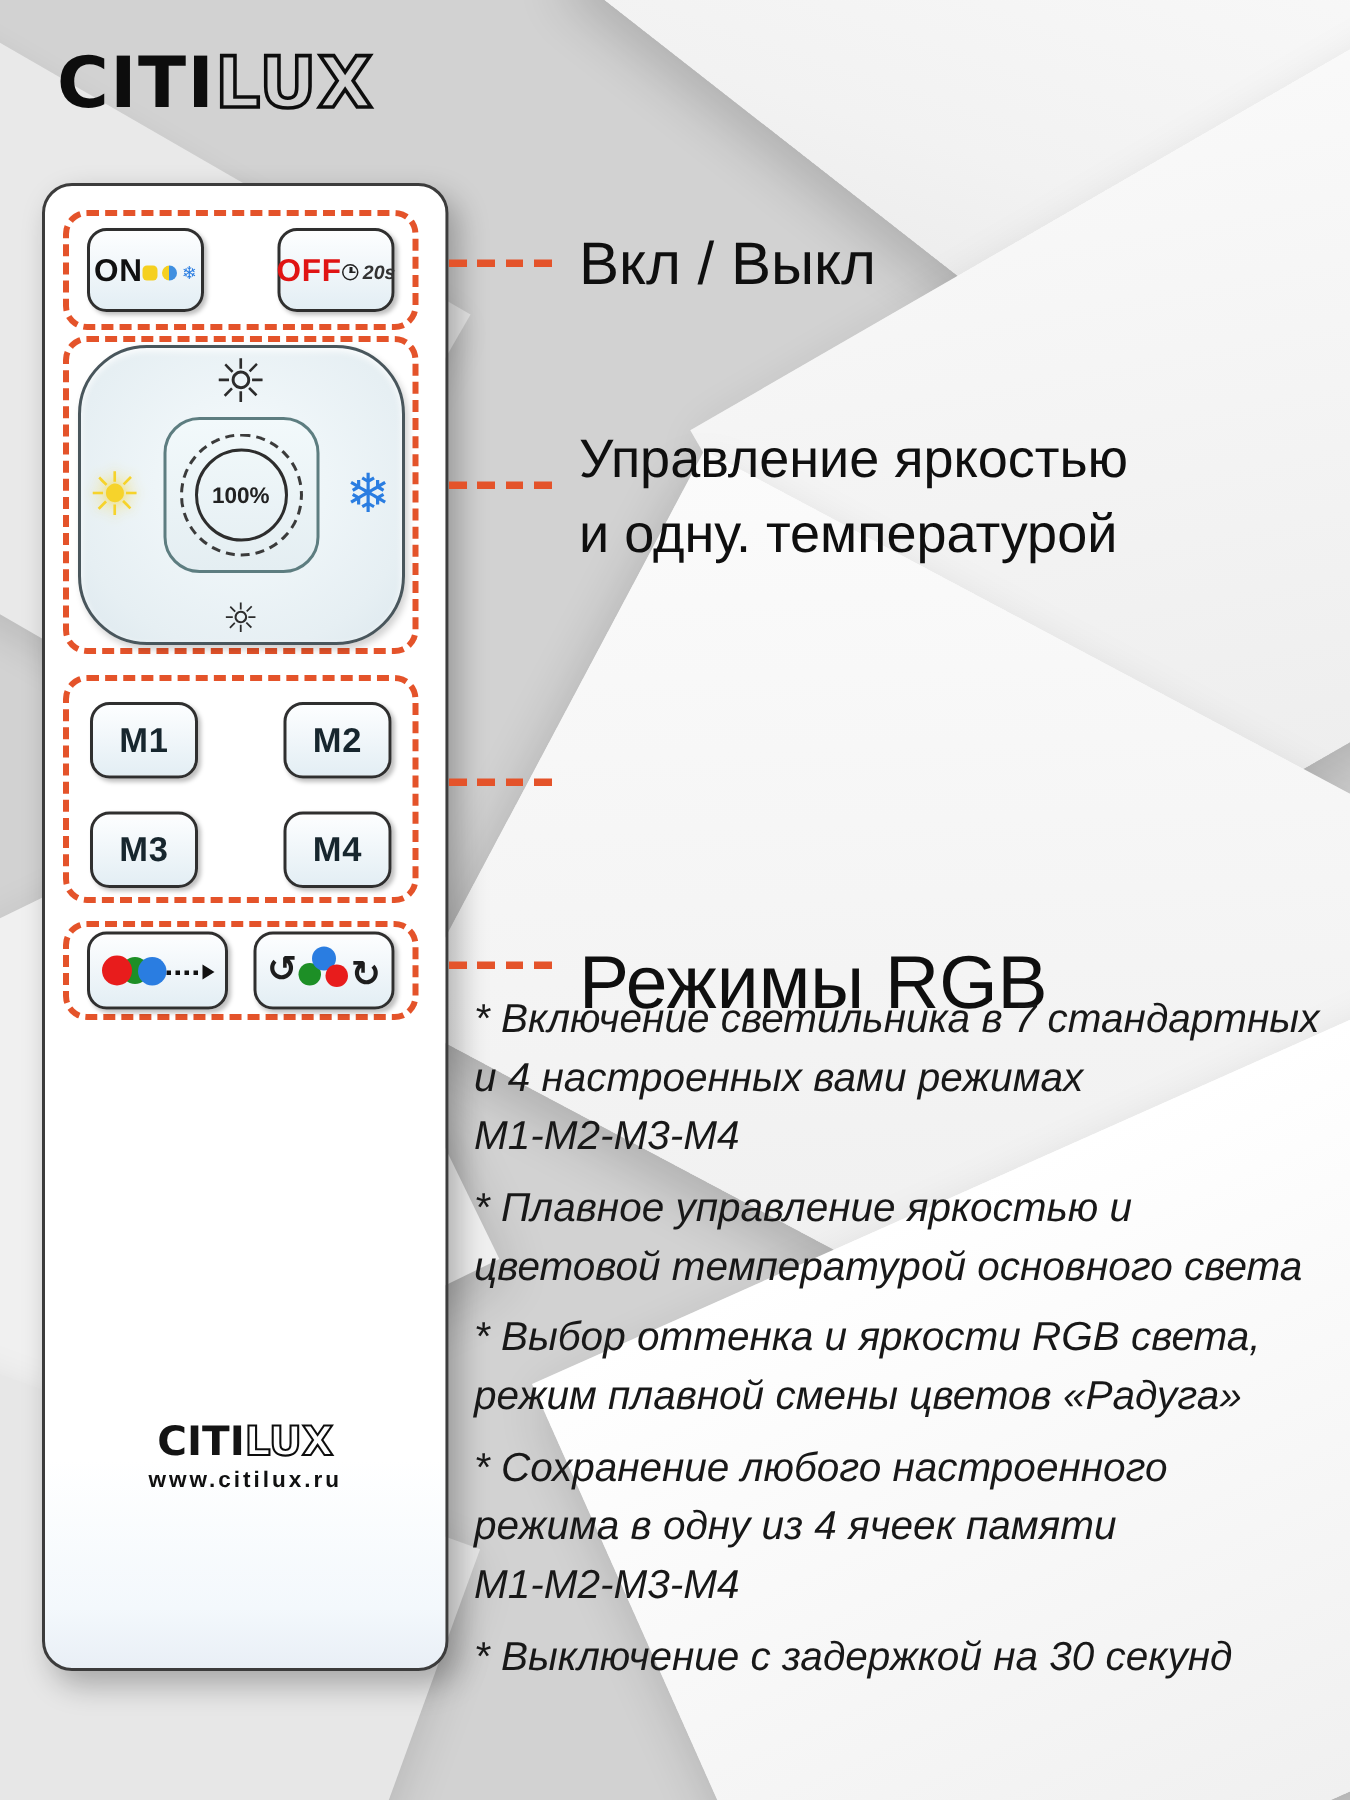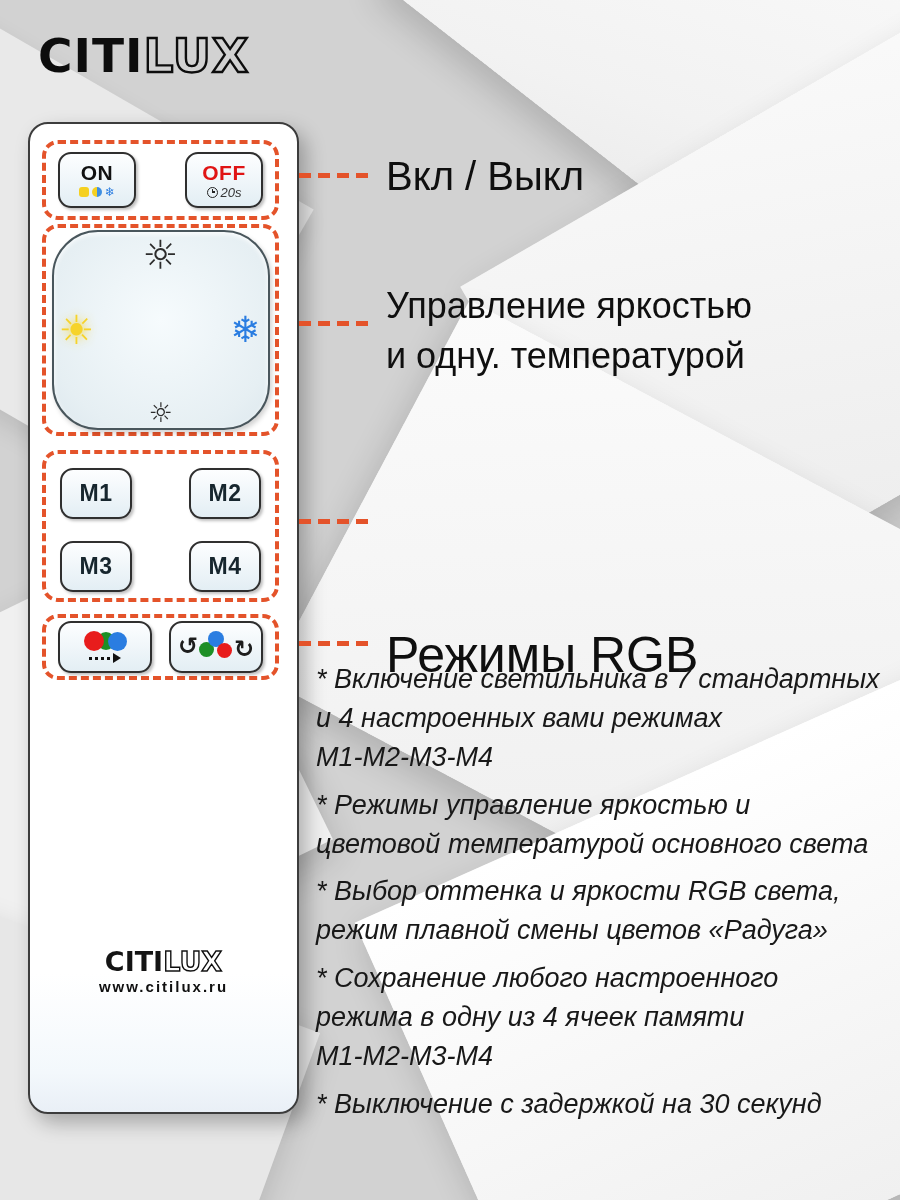--- a/index.html
+++ b/index.html
@@ -29,34 +29,34 @@
   .remote{position:absolute;left:28px;top:122px;width:267px;height:988px;z-index:2;
           background:linear-gradient(180deg,#ffffff 0%,#ffffff 86%,#f3f8fc 96%,#e9eff6 100%);
           border:2px solid #3c3c3c;border-radius:20px;box-shadow:7px 9px 20px rgba(0,0,0,.28);}
   .group{position:absolute;left:12px;width:237px;border:4px dashed #E4532A;border-radius:16px;box-sizing:border-box;}
   .g1{top:16px;height:80px;display:flex;align-items:center;justify-content:space-between;padding:0 12px;}
   .g2{top:100px;height:212px;display:flex;align-items:center;justify-content:center;}
   .g3{top:326px;height:152px;padding:14px 14px;box-sizing:border-box;}
   .g4{top:490px;height:66px;display:flex;align-items:center;justify-content:space-between;padding:0 12px;}
 
   .key{background:linear-gradient(180deg,#fdfeff 0%,#e3eef4 100%);border:2px solid #2f2f2f;
-       border-radius:13px;box-shadow:2px 2px 3px rgba(0,0,0,.25);display:flex;flex-direction:column;
+       border-radius:13px;box-shadow:2px 2px 3px rgba(0,0,0,.25);display:flex;flex-direction:row;
        align-items:center;justify-content:center;box-sizing:border-box;cursor:pointer;}
   .key-onoff{width:78px;height:56px;}
   .btn-label{font-size:21px;font-weight:800;letter-spacing:.5px;color:#111;line-height:1;}
   .btn-label.red{color:#e01414;}
   .mini-icons{display:flex;align-items:center;gap:3px;margin-top:3px;height:12px;}
   .dot-warm{width:10px;height:10px;border-radius:3px;background:#f5d020;}
   .dot-half{width:10px;height:10px;border-radius:50%;background:linear-gradient(90deg,#f5d020 50%,#3f8fe0 50%);}
   .mini-snow{font-size:12px;color:#2a7de1;line-height:1;font-family:"DejaVu Sans",sans-serif;}
   .off-sub{display:flex;align-items:center;gap:3px;margin-top:3px;}
   .clock{width:11px;height:11px;border:1.6px solid #222;border-radius:50%;position:relative;box-sizing:border-box;}
   .clock:before{content:"";position:absolute;left:48%;top:1px;width:1.5px;height:4px;background:#222;}
   .clock:after{content:"";position:absolute;left:48%;top:3.5px;width:3.5px;height:1.5px;background:#222;}
-  .timer-txt{font-size:13px;font-style:italic;font-weight:400;color:#333;line-height:1;}
+  .timer-txt{font-size:13px;font-style:italic;font-weight:700;color:#333;line-height:1;}
 
   
   .pad{position:relative;width:214px;height:196px;border:2px solid #49565c;border-radius:46px;
        background:radial-gradient(circle at 50% 45%,#f6fbfd 0%,#e6eff3 75%,#dde8ee 100%);
        box-shadow:inset 0 2px 5px rgba(255,255,255,.9),2px 3px 5px rgba(0,0,0,.18);cursor:pointer;}
   .pad-ico{position:absolute;font-family:"DejaVu Sans",sans-serif;line-height:1;cursor:pointer;}
   .sun-top{top:3px;left:50%;transform:translateX(-50%);font-size:40px;color:#2c2c2c;}
   .sun-bottom{bottom:2px;left:50%;transform:translateX(-50%);font-size:27px;color:#2c2c2c;}
   .sun-left{left:5px;top:50%;transform:translateY(-50%);font-size:40px;color:#f6d32b;
             text-shadow:0 0 8px rgba(246,211,43,.85);}
@@ -151,20 +151,25 @@
         </span>
       </div>
     </div>
 
     <div class="group g2">
       <div class="pad">
         <span class="pad-ico sun-top">☼</span>
         <span class="pad-ico sun-bottom">☼</span>
         <span class="pad-ico sun-left">☀</span>
         <span class="pad-ico snow-right">❄</span>
+        <div class="center-key">
+          <div class="ray-ring">
+            <div class="pct">100%</div>
+          </div>
+        </div>
       </div>
     </div>
 
     <div class="group g3">
       <div class="mem-row">
         <div class="key key-mem">M1</div>
         <div class="key key-mem">M2</div>
       </div>
       <div class="mem-row">
         <div class="key key-mem">M3</div>
@@ -216,21 +221,21 @@
 
   <div class="ann an1">Вкл / Выкл</div>
   <div class="ann an2">Управление яркостью
 и одну. температурой</div>
   <div class="ann an4">Режимы RGB</div>
 
   <div class="features">
     <div class="feature">* Включение светильника в 7 стандартных
 и 4 настроенных вами режимах
 М1-М2-М3-М4</div>
-    <div class="feature">* Режимы управление яркостью и
+    <div class="feature">* Плавное управление яркостью и
 цветовой температурой основного света</div>
     <div class="feature">* Выбор оттенка и яркости RGB света,
 режим плавной смены цветов «Радуга»</div>
     <div class="feature">* Сохранение любого настроенного
 режима  в одну из 4 ячеек памяти
 М1-М2-М3-М4</div>
     <div class="feature">* Выключение с задержкой на 30 секунд</div>
   </div>
 
 </div>

